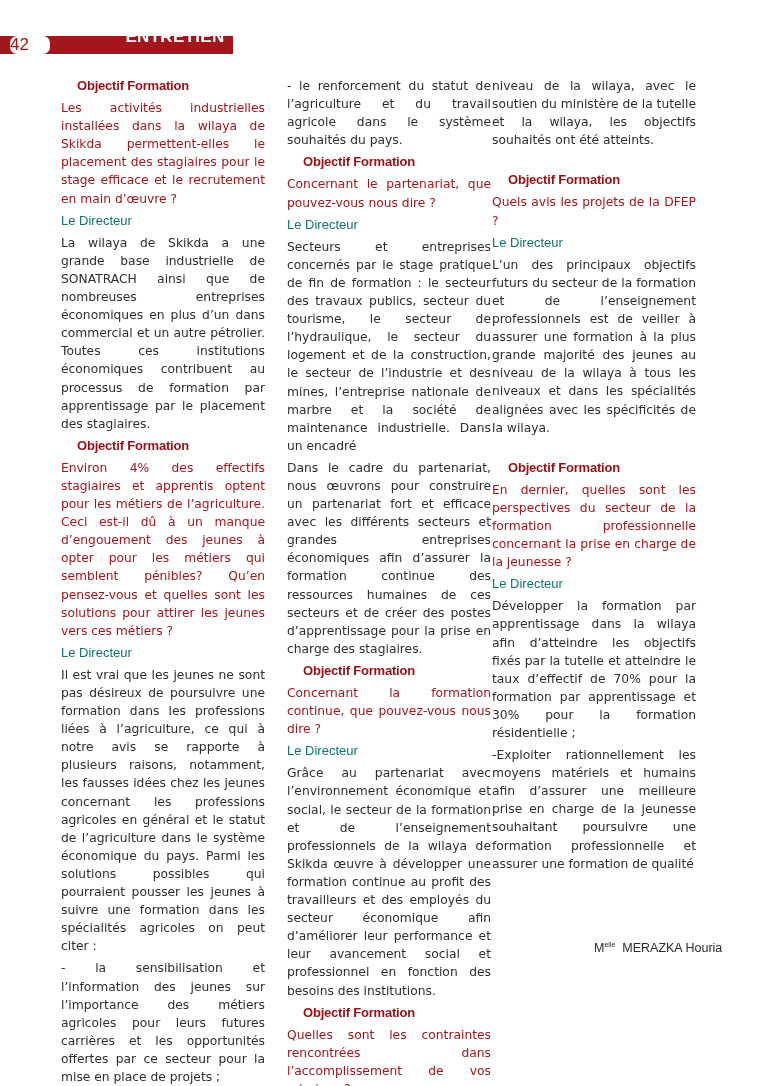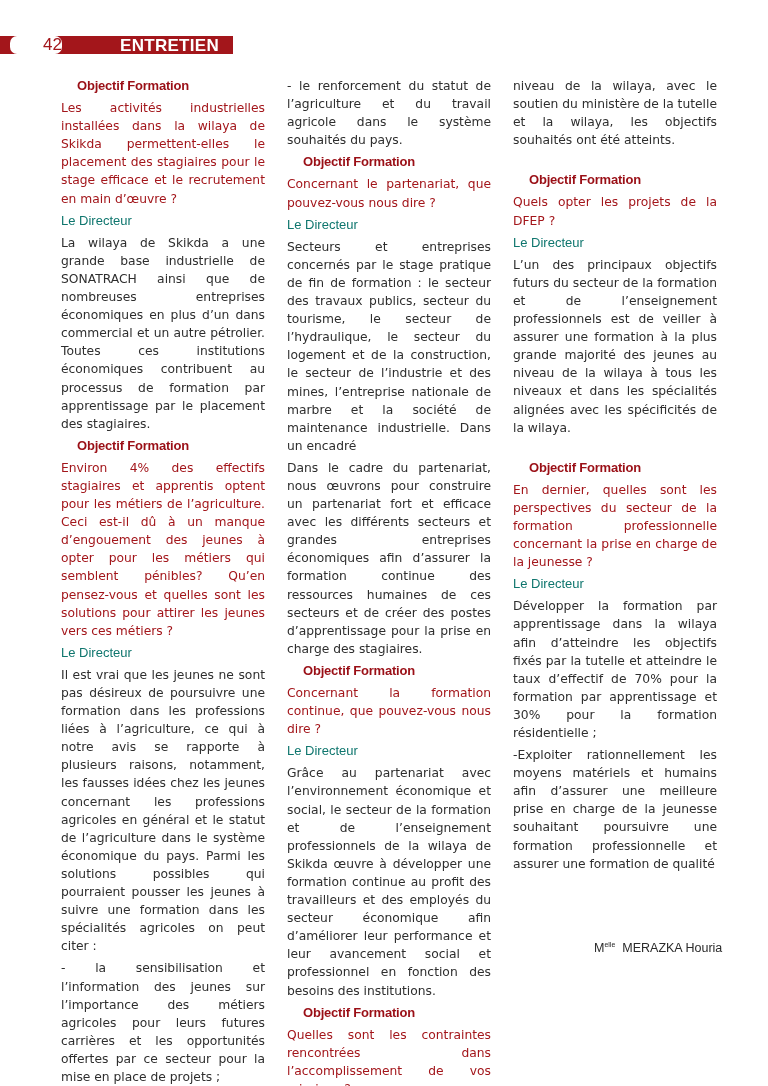--- a/index.html
+++ b/index.html
@@ -5,37 +5,37 @@
   html, body { margin: 0; padding: 0; }
   body {
     width: 768px; height: 1086px; background: #ffffff; position: relative; overflow: hidden;
     font-family: "DejaVu Sans", "Liberation Sans", sans-serif; color: #2a2a2a;
   }
   .header-bar {
     position: absolute; left: 0; top: 36px; width: 233px; height: 18px;
     background: #a3161b;
   }
   .page-num {
-    position: absolute; left: 10px; top: 36px; width: 52px; height: 18px;
+    position: absolute; left: 10px; top: 36px; width: 40px; height: 18px;
     background: #ffffff; border-radius: 7px; color: #a3161b;
     font-family: "Liberation Sans", sans-serif; font-size: 17px; line-height: 18px;
-    text-align: right; letter-spacing: 0px;
+    text-align: left; letter-spacing: 0px;
   }
   .section-title {
-    position: absolute; left: 120px; top: 36px; width: 110px; height: 20px;
+    position: absolute; left: 120px; top: 27px; width: 110px; height: 20px;
     color: #ffffff; font-family: "Liberation Sans", sans-serif; font-weight: bold;
-    font-size: 17px; line-height: 20px; text-align: left; letter-spacing: 0.3px;
+    font-size: 17px; line-height: 20px; text-align: center; letter-spacing: 0.3px;
   }
   .col {
     position: absolute; top: 77px; width: 204px;
     font-size: 12.3px; line-height: 18.1px;
   }
   .col1 { left: 61px; }
   .col2 { left: 287px; }
-  .col3 { left: 513px; }
+  .col3 { left: 492px; }
   .label-obj {
     color: #9a0f16; font-weight: bold; font-family: "Liberation Sans", sans-serif;
     font-size: 13px; letter-spacing: -0.2px; margin: 0 0 4px 16px;
   }
   .question {
     color: #a3161b; text-align: justify; margin: 0 0 4px 0;
   }
   .speaker {
     color: #0f766e; font-family: "Liberation Sans", sans-serif; font-size: 13px;
     margin: 0 0 4px 0;
@@ -83,21 +83,21 @@
   <div class="para">Grâce au partenariat avec l’environnement économique et social, le secteur de la formation et de l’enseignement professionnels de la wilaya de Skikda œuvre à développer une formation continue au profit des travailleurs et des employés du secteur économique afin d’améliorer leur performance et leur avancement social et professionnel en fonction des besoins des institutions.</div>
   <div class="label-obj">Objectif Formation</div>
   <div class="question">Quelles sont les contraintes rencontrées dans l’accomplissement de vos missions ?</div>
 
 </div>
 
 <div class="col col3">
   <div class="para">niveau de la wilaya, avec le soutien du ministère de la tutelle et la wilaya, les objectifs souhaités ont été atteints.</div>
   <div class="gap"></div>
   <div class="label-obj">Objectif Formation</div>
-  <div class="question">Quels opter les projets de la DFEP ?</div>
+  <div class="question">Quels avis les projets de la DFEP ?</div>
   <div class="speaker">Le Directeur</div>
   <div class="para">L’un des principaux objectifs futurs du secteur de la formation et de l’enseignement professionnels est de veiller à assurer une formation  à la plus grande majorité  des jeunes au niveau de la wilaya à tous les niveaux et dans les spécialités alignées avec les spécificités de la wilaya.</div>
   <div class="gap"></div>
   <div class="label-obj">Objectif Formation</div>
   <div class="question">En dernier, quelles sont les perspectives du secteur de la formation professionnelle concernant la prise en charge de la jeunesse ?</div>
   <div class="speaker">Le Directeur</div>
   <div class="para">Développer la formation par apprentissage   dans la wilaya   afin d’atteindre les objectifs fixés par la tutelle et atteindre le taux d’effectif de 70%   pour la formation par apprentissage et 30% pour la formation résidentielle ;</div>
   <div class="para">-Exploiter   rationnellement   les moyens matériels et humains afin d’assurer une meilleure prise en charge  de la jeunesse souhaitant poursuivre une formation professionnelle et assurer une formation de qualité</div>
 </div>
 

